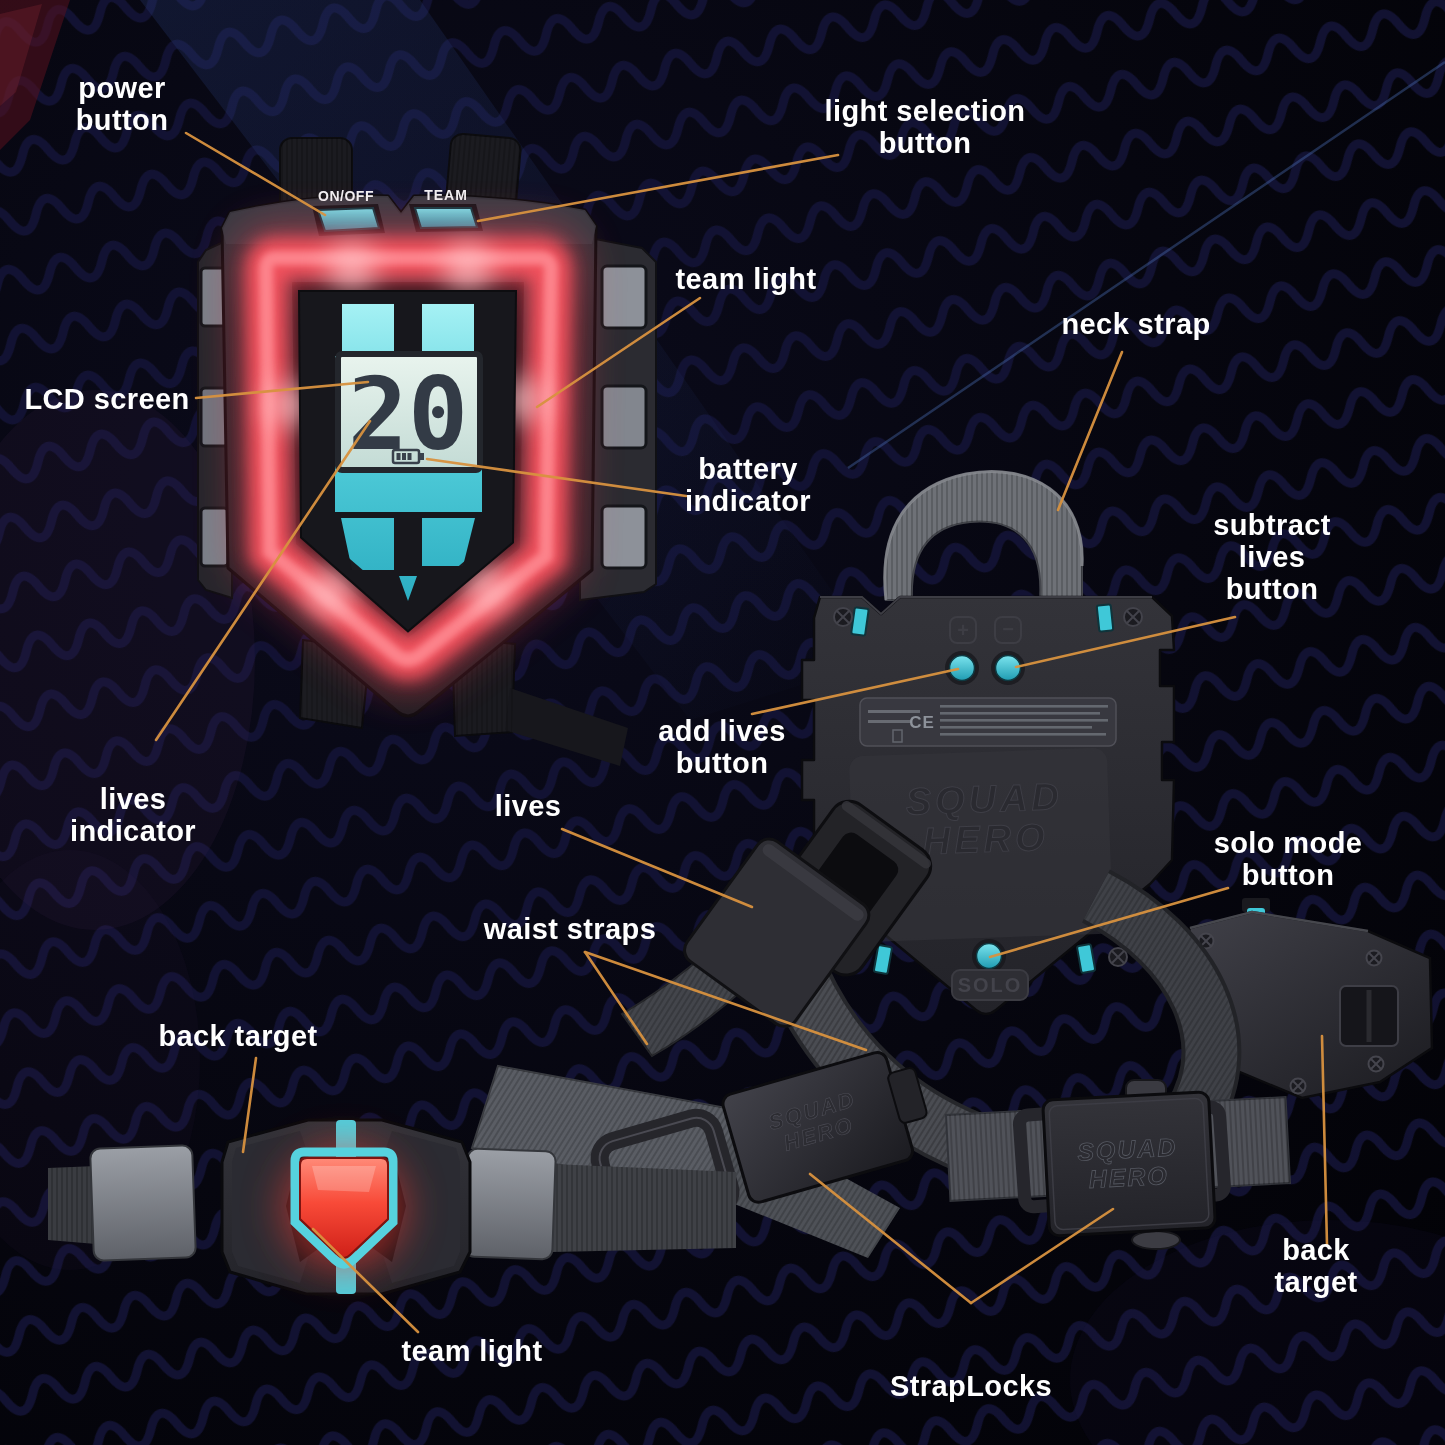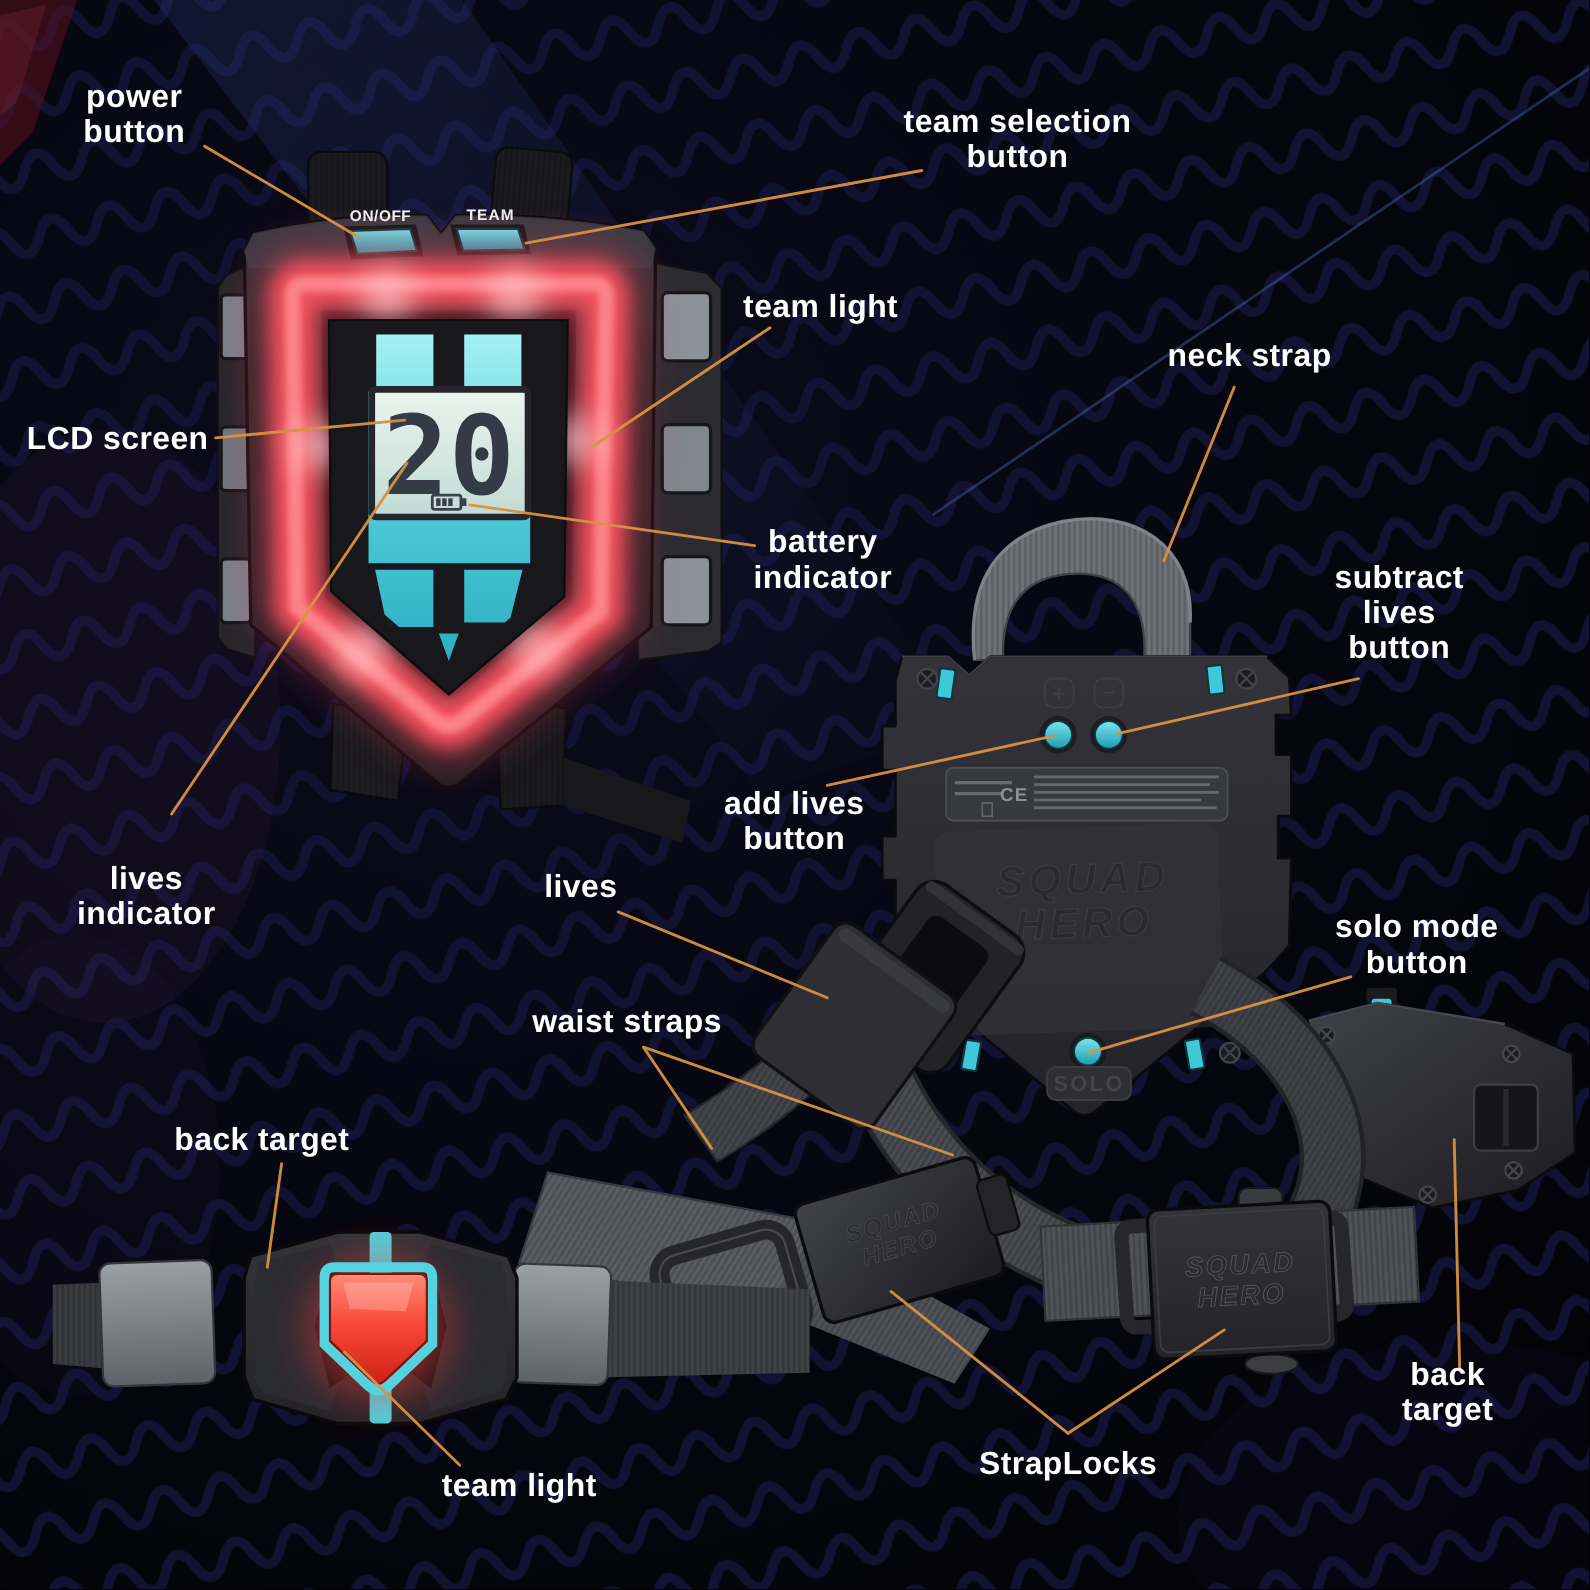--- a/index.html
+++ b/index.html
@@ -394,35 +394,35 @@
     <line x1="256" y1="1058" x2="243" y2="1152"></line>
     <line x1="418" y1="1332" x2="313" y2="1229"></line>
     <line x1="971" y1="1303" x2="810" y2="1174"></line>
     <line x1="971" y1="1303" x2="1113" y2="1209"></line>
     <line x1="1327" y1="1245" x2="1322" y2="1036"></line>
   </g>
 </svg>
 
 <div class="callout" style="left:122px;top:105px">power
 button</div>
-<div class="callout" style="left:925px;top:128px">team selection
+<div class="callout" style="left:925px;top:128px">light selection
 button</div>
 <div class="callout" style="left:746px;top:280px">team light</div>
 <div class="callout" style="left:107px;top:400px">LCD screen</div>
-<div class="callout" style="left:748px;top:510px">battery
+<div class="callout" style="left:748px;top:486px">battery
 indicator</div>
 <div class="callout" style="left:1136px;top:325px">neck strap</div>
 <div class="callout" style="left:1272px;top:558px">subtract lives
 button</div>
 <div class="callout" style="left:722px;top:748px">add lives
 button</div>
 <div class="callout" style="left:133px;top:816px">lives
 indicator</div>
 <div class="callout" style="left:528px;top:807px">lives</div>
 <div class="callout" style="left:570px;top:930px">waist straps</div>
 <div class="callout" style="left:1288px;top:860px">solo mode
 button</div>
 <div class="callout" style="left:238px;top:1037px">back target</div>
 <div class="callout" style="left:472px;top:1352px">team light</div>
-<div class="callout" style="left:971px;top:1332px">StrapLocks</div>
+<div class="callout" style="left:971px;top:1387px">StrapLocks</div>
 <div class="callout" style="left:1316px;top:1267px">back target</div>
 
 </div>
 
 </body></html>

